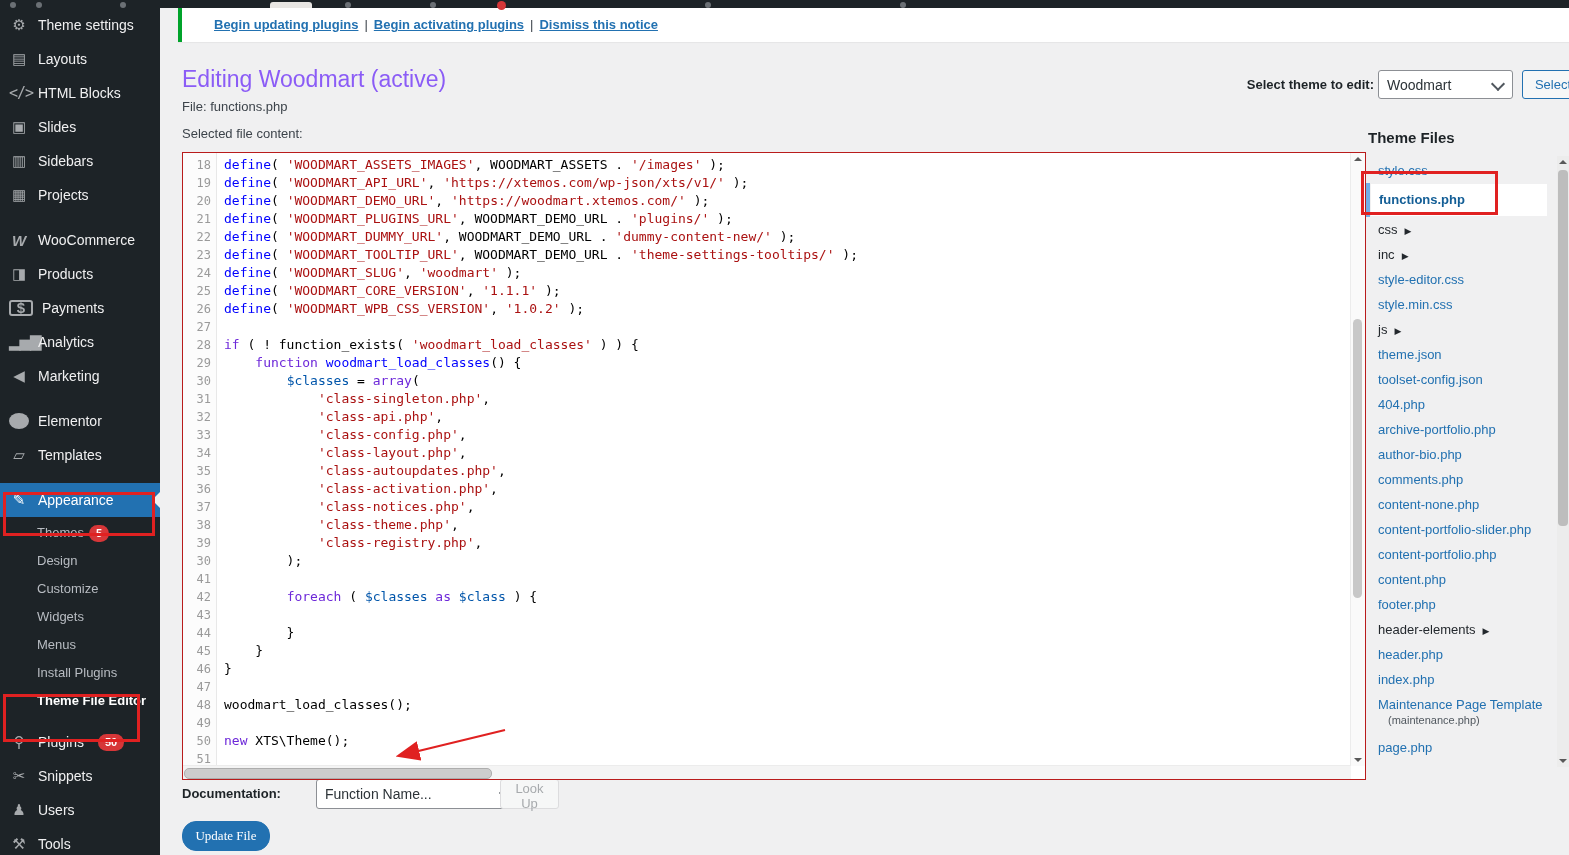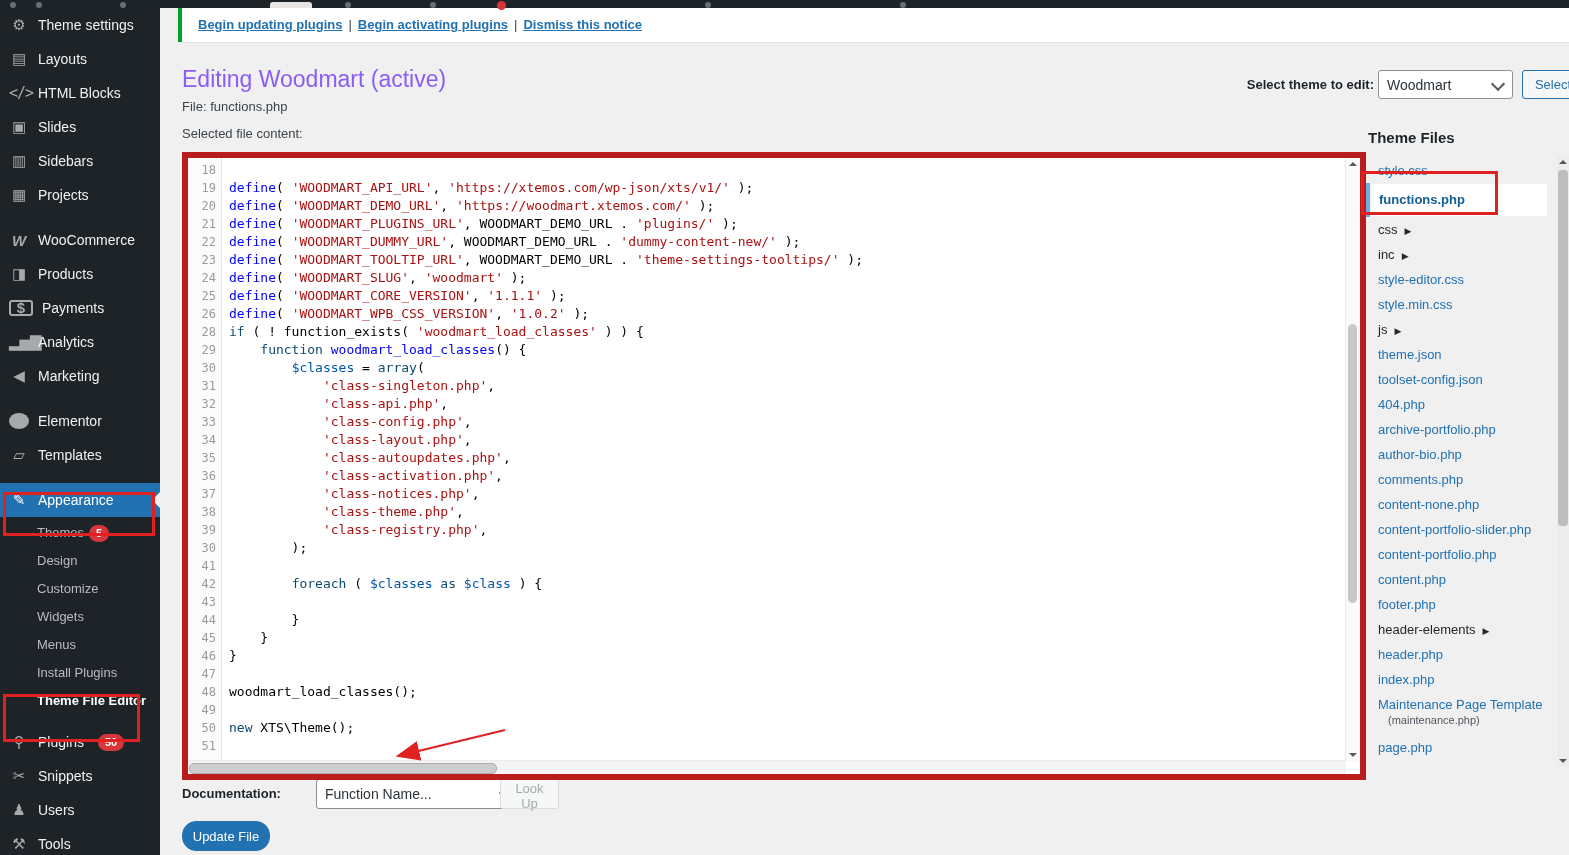--- a/index.html
+++ b/index.html
@@ -31,21 +31,21 @@
          width:16px;height:16px;line-height:16px;font-size:11px;font-weight:bold;font-style:normal;}
   .ico-boxed{display:inline-block;border:2px solid #a7aaad;border-radius:3px;width:12px;height:12px;
          line-height:12px;font-size:10px;font-weight:bold;}
   .ico-mono{font-family:"DejaVu Sans Mono",monospace;font-size:9px;letter-spacing:-1px;}
   .ico-bolditalic{font-style:italic;font-weight:bold;}
   .ico-bars{font-size:9px;letter-spacing:-1px;}
 
   
   .notice{position:absolute;left:178px;top:8px;width:1391px;height:34px;background:#fff;
           border-left:4px solid #00a32a;box-shadow:0 1px 1px rgba(0,0,0,.04);z-index:10;
-          line-height:34px;padding-left:16px;font-size:13px;box-sizing:border-box;}
+          line-height:34px;padding-left:32px;font-size:13px;box-sizing:border-box;}
   .notice a{color:#2271b1;font-weight:bold;text-decoration:underline;cursor:pointer;}
   .notice .pipe{color:#3c434a;margin:0 6px;font-weight:normal;}
 
   
   .h1{position:absolute;left:182px;top:66px;font-size:23px;font-weight:400;color:#8b5cf6;}
   .fileline{position:absolute;left:182px;top:99px;font-size:13px;color:#3c434a;}
   .selline{position:absolute;left:182px;top:126px;font-size:13px;color:#3c434a;}
 
   
   .tslabel{position:absolute;right:195px;top:77px;font-size:13px;font-weight:bold;color:#1d2327;}
@@ -54,27 +54,27 @@
           font-family:"Liberation Sans",sans-serif;font-size:14px;padding:0 24px 0 8px;color:#2c3338;}
   .selwrap .chev{position:absolute;right:9px;top:50%;width:8px;height:8px;margin-top:-6px;pointer-events:none;
           border-right:2px solid #50575e;border-bottom:2px solid #50575e;transform:rotate(45deg);}
   .ts-select{left:1378px;top:70px;width:135px;height:29px;}
   .ts-btn{position:absolute;left:1522px;top:70px;width:62px;height:29px;background:#f6f7f7;
           border:1px solid #2271b1;border-radius:3px;color:#2271b1;font-size:13px;cursor:pointer;
           font-family:"Liberation Sans",sans-serif;}
 
   
   .editor{position:absolute;left:182px;top:152px;width:1184px;height:628px;background:#fff;
-          border:6px solid #b91c1c;box-sizing:border-box;z-index:5;}
+          border:1px solid #b91c1c;box-sizing:border-box;z-index:5;}
   .gutterbg{position:absolute;left:0;top:0;bottom:13px;width:33px;background:#fcfcfc;border-right:1px solid #e8e8e8;}
   .lines{position:absolute;left:0;top:3px;right:14px;bottom:14px;overflow:hidden;}
   .cl{display:flex;height:18px;line-height:18px;font-family:"DejaVu Sans Mono",monospace;font-size:13px;}
   .cl .ln{width:28px;flex:none;text-align:right;padding-right:6px;color:#9a9a9a;font-size:12px;}
   .cl .code{white-space:pre;color:#000;padding-left:7px;}
-  .sg-k{color:#0c4a6e;} .sg-d{color:#0000ff;} .sg-s{color:#aa1111;} .sg-v{color:#0055aa;} .sg-p{color:#000;}
+  .sg-k{color:#6d28d9;} .sg-d{color:#0000ff;} .sg-s{color:#aa1111;} .sg-v{color:#0055aa;} .sg-p{color:#000;}
 
   .vscroll{position:absolute;right:0;top:0;bottom:13px;width:14px;background:#fafafa;border-left:1px solid #ececec;}
   .vthumb{position:absolute;left:2px;top:166px;width:9px;height:279px;background:#c8c8c8;border-radius:5px;}
   .arr{position:absolute;left:3px;width:0;height:0;border:4px solid transparent;}
   .arr.up{top:4px;border-bottom-color:#595959;border-top:none;}
   .arr.dn{bottom:4px;border-top-color:#595959;border-bottom:none;}
   .hscroll{position:absolute;left:0;right:14px;bottom:0;height:13px;background:#f4f4f4;border-top:1px solid #ececec;}
   .hthumb{position:absolute;left:1px;top:2px;width:306px;height:9px;background:#cdcdcd;border:1px solid #adadad;border-radius:5px;}
 
   
@@ -97,21 +97,21 @@
   .pagescroll .arr{left:2px;}
 
   
   .doclabel{position:absolute;left:182px;top:786px;font-size:13px;font-weight:bold;color:#1d2327;}
   .doc-select{left:285px;top:779px;width:205px;height:30px;margin-left:31px;}
   .lookup{position:absolute;left:500px;top:779px;width:59px;height:30px;background:#f6f7f7;
       border:1px solid #dcdcde;border-radius:3px;color:#a7aaad;font-size:13px;
       font-family:"Liberation Sans",sans-serif;}
   .updatefile{position:absolute;left:182px;top:821px;width:88px;height:30px;background:#2271b1;
       border:1px solid #2271b1;border-radius:14px;color:#fff;font-size:13px;cursor:pointer;
-      font-family:Liberation Sans, sans-serif;}
+      font-family:Liberation Serif, serif;}
 
   
   .redbox{position:absolute;border:3px solid #e02121;z-index:100;pointer-events:none;}
   .box-appearance{left:3px;top:492px;width:146px;height:38px;}
   .box-tfe{left:3px;top:694px;width:131px;height:42px;}
   .box-functions{left:1361px;top:171px;width:131px;height:38px;}
   .arrowsvg{position:absolute;left:388px;top:722px;z-index:100;pointer-events:none;}
 </style>
 </head>
 <body>
@@ -233,20 +233,21 @@
   </select>
   <span class="chev"></span>
 </div>
 <button class="ts-btn">Select</button>
 
 <div class="editor">
   <div class="gutterbg"></div>
   <div class="lines">
       <div class="cl">
         <span class="ln">18</span>
+        <span class="code"><span class="sg-d">define</span><span class="sg-p">( </span><span class="sg-s">'WOODMART_ASSETS_IMAGES'</span><span class="sg-p">, WOODMART_ASSETS . </span><span class="sg-s">'/images'</span><span class="sg-p"> );</span></span>
       </div>
       <div class="cl">
         <span class="ln">19</span>
         <span class="code"><span class="sg-d">define</span><span class="sg-p">( </span><span class="sg-s">'WOODMART_API_URL'</span><span class="sg-p">, </span><span class="sg-s">'https://xtemos.com/wp-json/xts/v1/'</span><span class="sg-p"> );</span></span>
       </div>
       <div class="cl">
         <span class="ln">20</span>
         <span class="code"><span class="sg-d">define</span><span class="sg-p">( </span><span class="sg-s">'WOODMART_DEMO_URL'</span><span class="sg-p">, </span><span class="sg-s">'https://woodmart.xtemos.com/'</span><span class="sg-p"> );</span></span>
       </div>
       <div class="cl">
@@ -265,20 +266,24 @@
         <span class="ln">24</span>
         <span class="code"><span class="sg-d">define</span><span class="sg-p">( </span><span class="sg-s">'WOODMART_SLUG'</span><span class="sg-p">, </span><span class="sg-s">'woodmart'</span><span class="sg-p"> );</span></span>
       </div>
       <div class="cl">
         <span class="ln">25</span>
         <span class="code"><span class="sg-d">define</span><span class="sg-p">( </span><span class="sg-s">'WOODMART_CORE_VERSION'</span><span class="sg-p">, </span><span class="sg-s">'1.1.1'</span><span class="sg-p"> );</span></span>
       </div>
       <div class="cl">
         <span class="ln">26</span>
         <span class="code"><span class="sg-d">define</span><span class="sg-p">( </span><span class="sg-s">'WOODMART_WPB_CSS_VERSION'</span><span class="sg-p">, </span><span class="sg-s">'1.0.2'</span><span class="sg-p"> );</span></span>
+      </div>
+      <div class="cl">
+        <span class="ln">27</span>
+        <span class="code"></span>
       </div>
       <div class="cl">
         <span class="ln">28</span>
         <span class="code"><span class="sg-k">if</span><span class="sg-p"> ( ! function_exists( </span><span class="sg-s">'woodmart_load_classes'</span><span class="sg-p"> ) ) {</span></span>
       </div>
       <div class="cl">
         <span class="ln">29</span>
         <span class="code"><span class="sg-p">    </span><span class="sg-k">function</span><span class="sg-p"> </span><span class="sg-d">woodmart_load_classes</span><span class="sg-p">() {</span></span>
       </div>
       <div class="cl">

